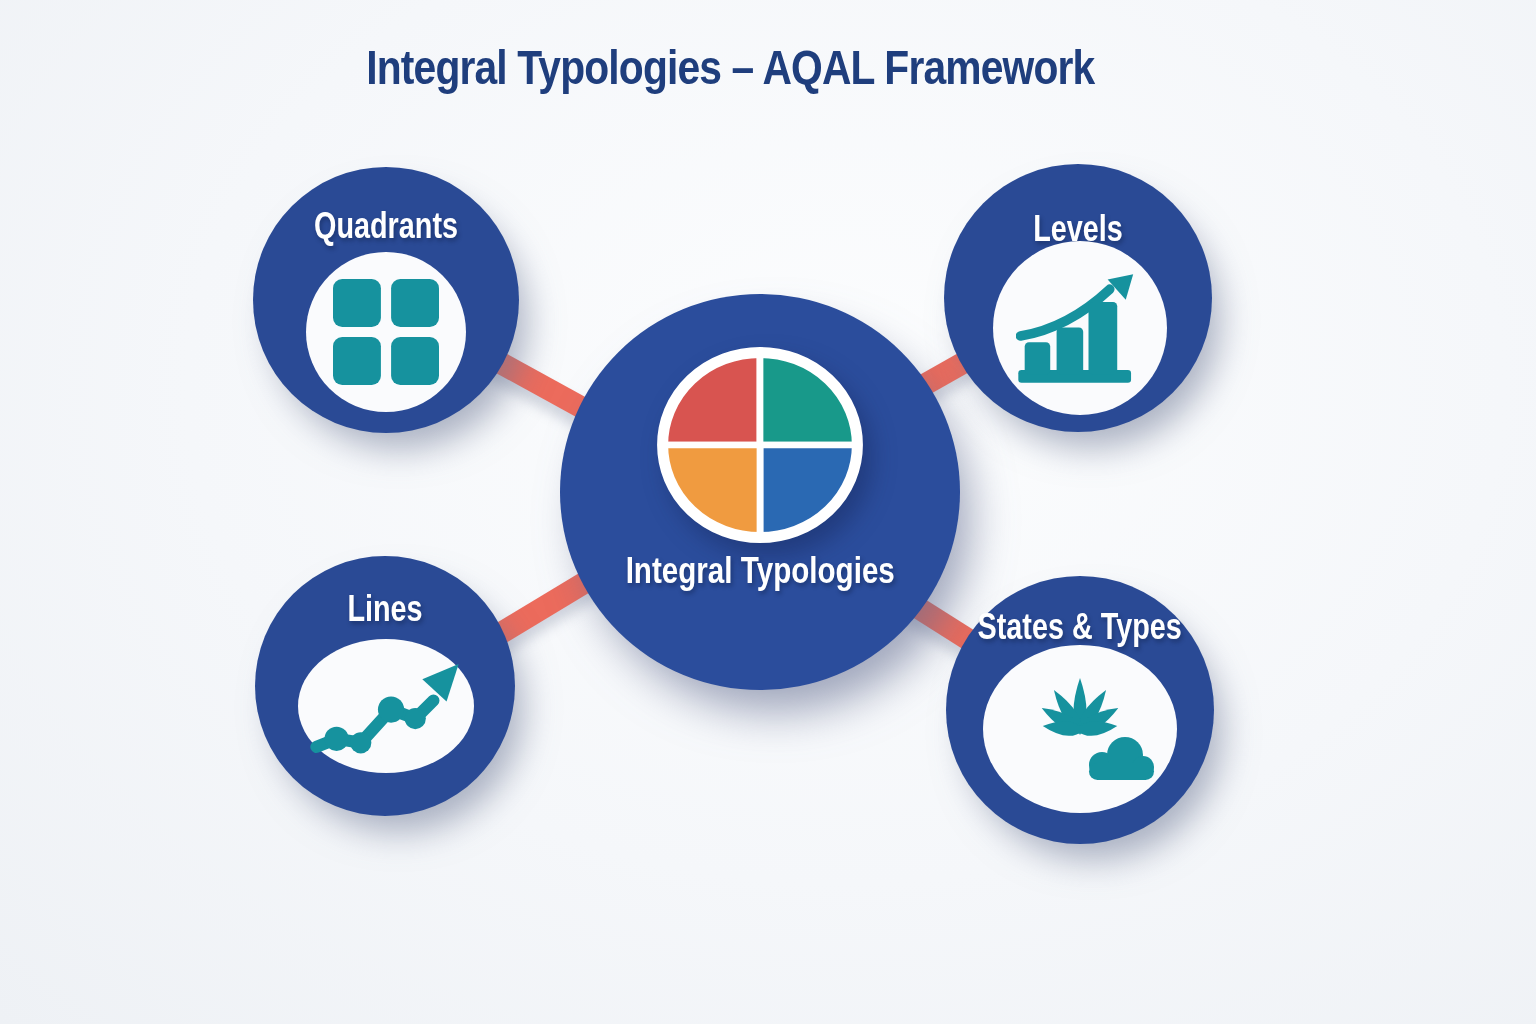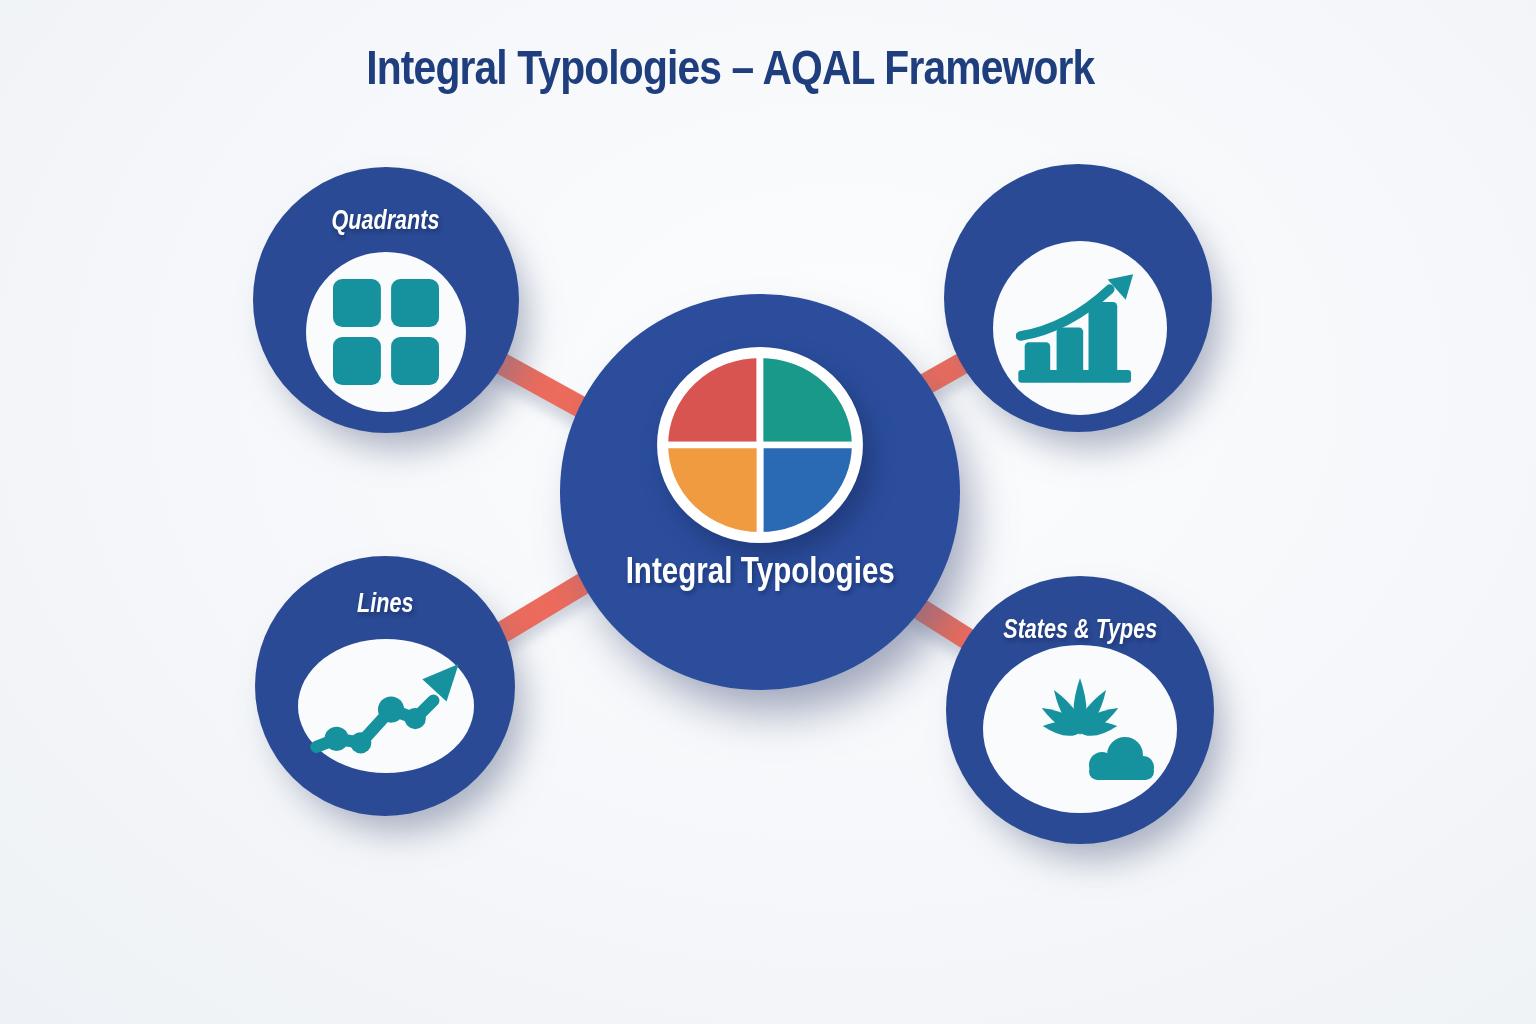--- a/index.html
+++ b/index.html
@@ -60,21 +60,21 @@
   }
   .label{
     position:absolute;
     left:0;width:100%;
     text-align:center;
     color:#ffffff;
     font-weight:bold;
     text-shadow:2px 3px 5px rgba(10,20,50,0.35);
   }
   .hub-label{top:256px;font-size:37px;}
-  .sat .label{font-size:27px;font-style:italic;}
+  .sat .label{font-size:36px;}
   .inner{
     position:absolute;
     background:#fafbfd;
     border-radius:50%;
     display:flex;
     align-items:center;
     justify-content:center;
   }
   .pie{
     position:absolute;
@@ -88,21 +88,21 @@
   
   .n-levels{left:944px;top:164px;width:268px;height:268px;}
   .n-levels .label{top:44px;}
   .n-levels .inner{left:49px;top:77px;width:174px;height:174px;}
   
   .n-lines{left:255px;top:556px;width:260px;height:260px;}
   .n-lines .label{top:32px;}
   .n-lines .inner{left:43px;top:83px;width:176px;height:134px;}
   
   .n-states{left:946px;top:576px;width:268px;height:268px;}
-  .n-states .label{top:30px;margin-top:8px;}
+  .n-states .label{top:30px;}
   .n-states .inner{left:37px;top:69px;width:194px;height:168px;}
   .icon-teal{fill:#16929e;}
   .icon-teal-stroke{stroke:#16929e;fill:none;}
 </style>
 </head>
 <body>
 
 <div class="canvas">
 
   <h1 class="title"><span class="cond">Integral Typologies – AQAL Framework</span></h1>
@@ -129,20 +129,21 @@
       <svg width="106" height="106" viewBox="0 0 104 104">
         <rect class="icon-teal" x="0" y="0" width="47" height="47" rx="9"></rect>
         <rect class="icon-teal" x="57" y="0" width="47" height="47" rx="9"></rect>
         <rect class="icon-teal" x="0" y="57" width="47" height="47" rx="9"></rect>
         <rect class="icon-teal" x="57" y="57" width="47" height="47" rx="9"></rect>
       </svg>
     </div>
   </div>
 
   <div class="circle sat n-levels">
+    <div class="label"><span class="cond">Levels</span></div>
     <div class="inner">
       <svg width="128" height="117" viewBox="0 0 120 110">
         <path class="icon-teal-stroke" d="M4 62 C 28 58, 58 46, 88 18" stroke-width="9" stroke-linecap="round"></path>
         <polygon class="icon-teal" points="110,4 103,28 86,9"></polygon>
         <rect class="icon-teal" x="2" y="94" width="106" height="12" rx="3"></rect>
         <rect class="icon-teal" x="8" y="68" width="24" height="30" rx="4"></rect>
         <rect class="icon-teal" x="38" y="54" width="25" height="44" rx="4"></rect>
         <rect class="icon-teal" x="68" y="30" width="27" height="68" rx="4"></rect>
       </svg>
     </div>

